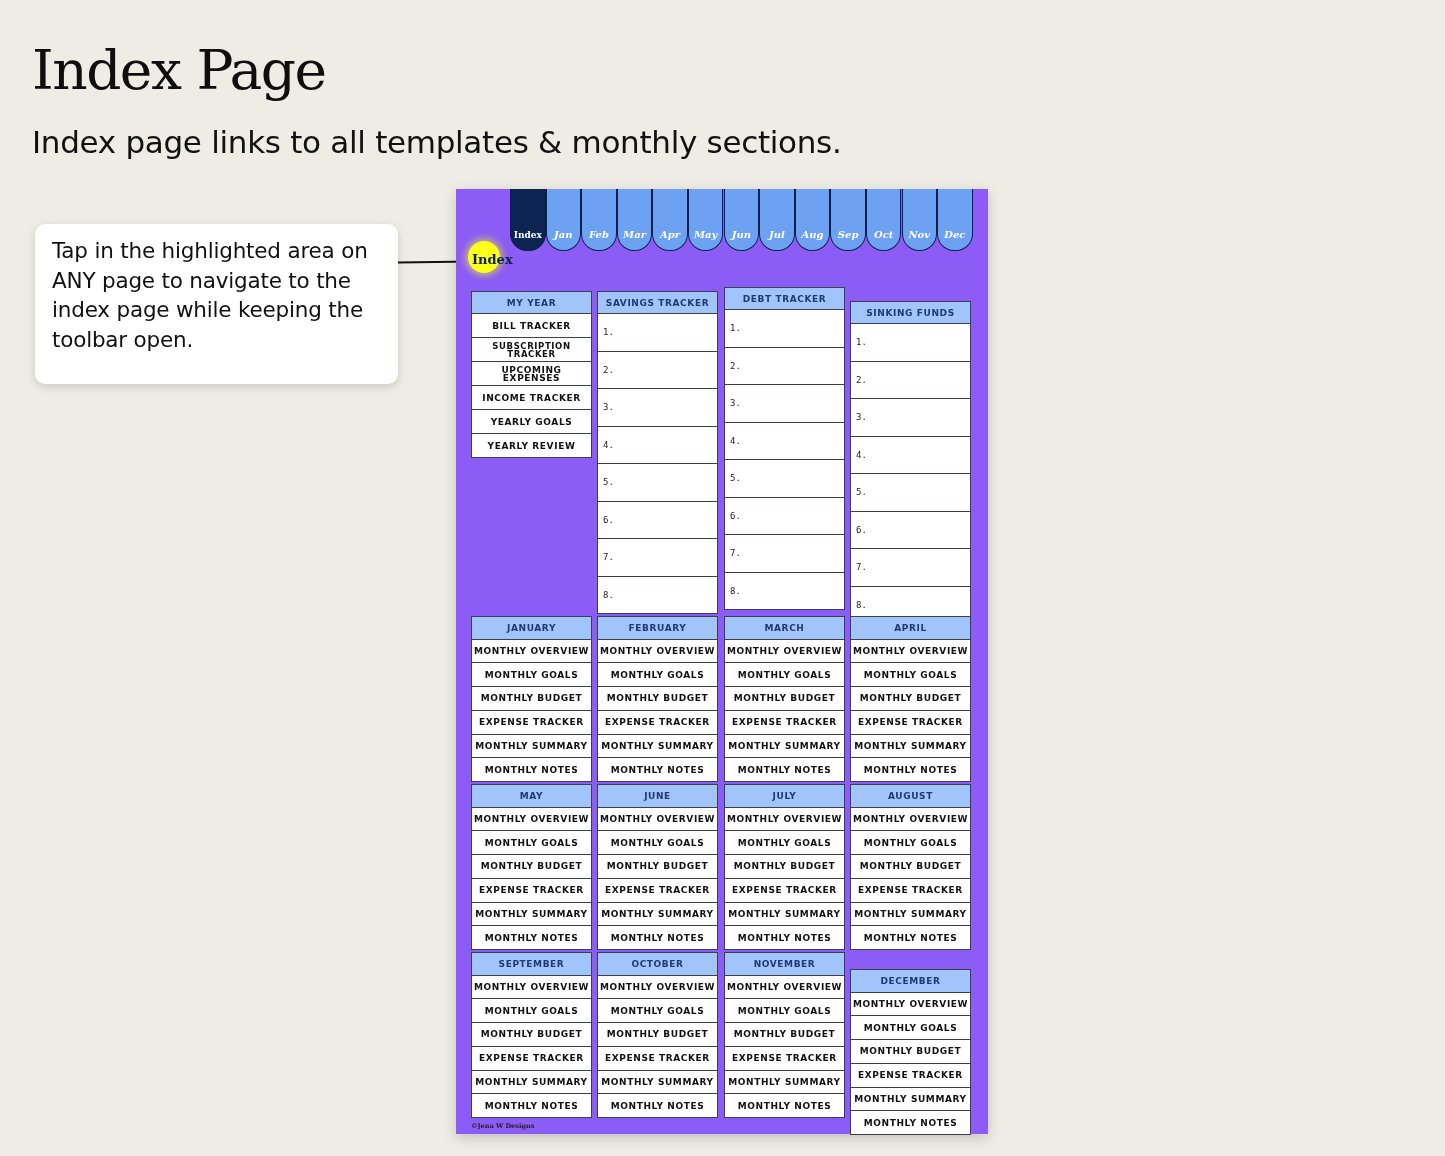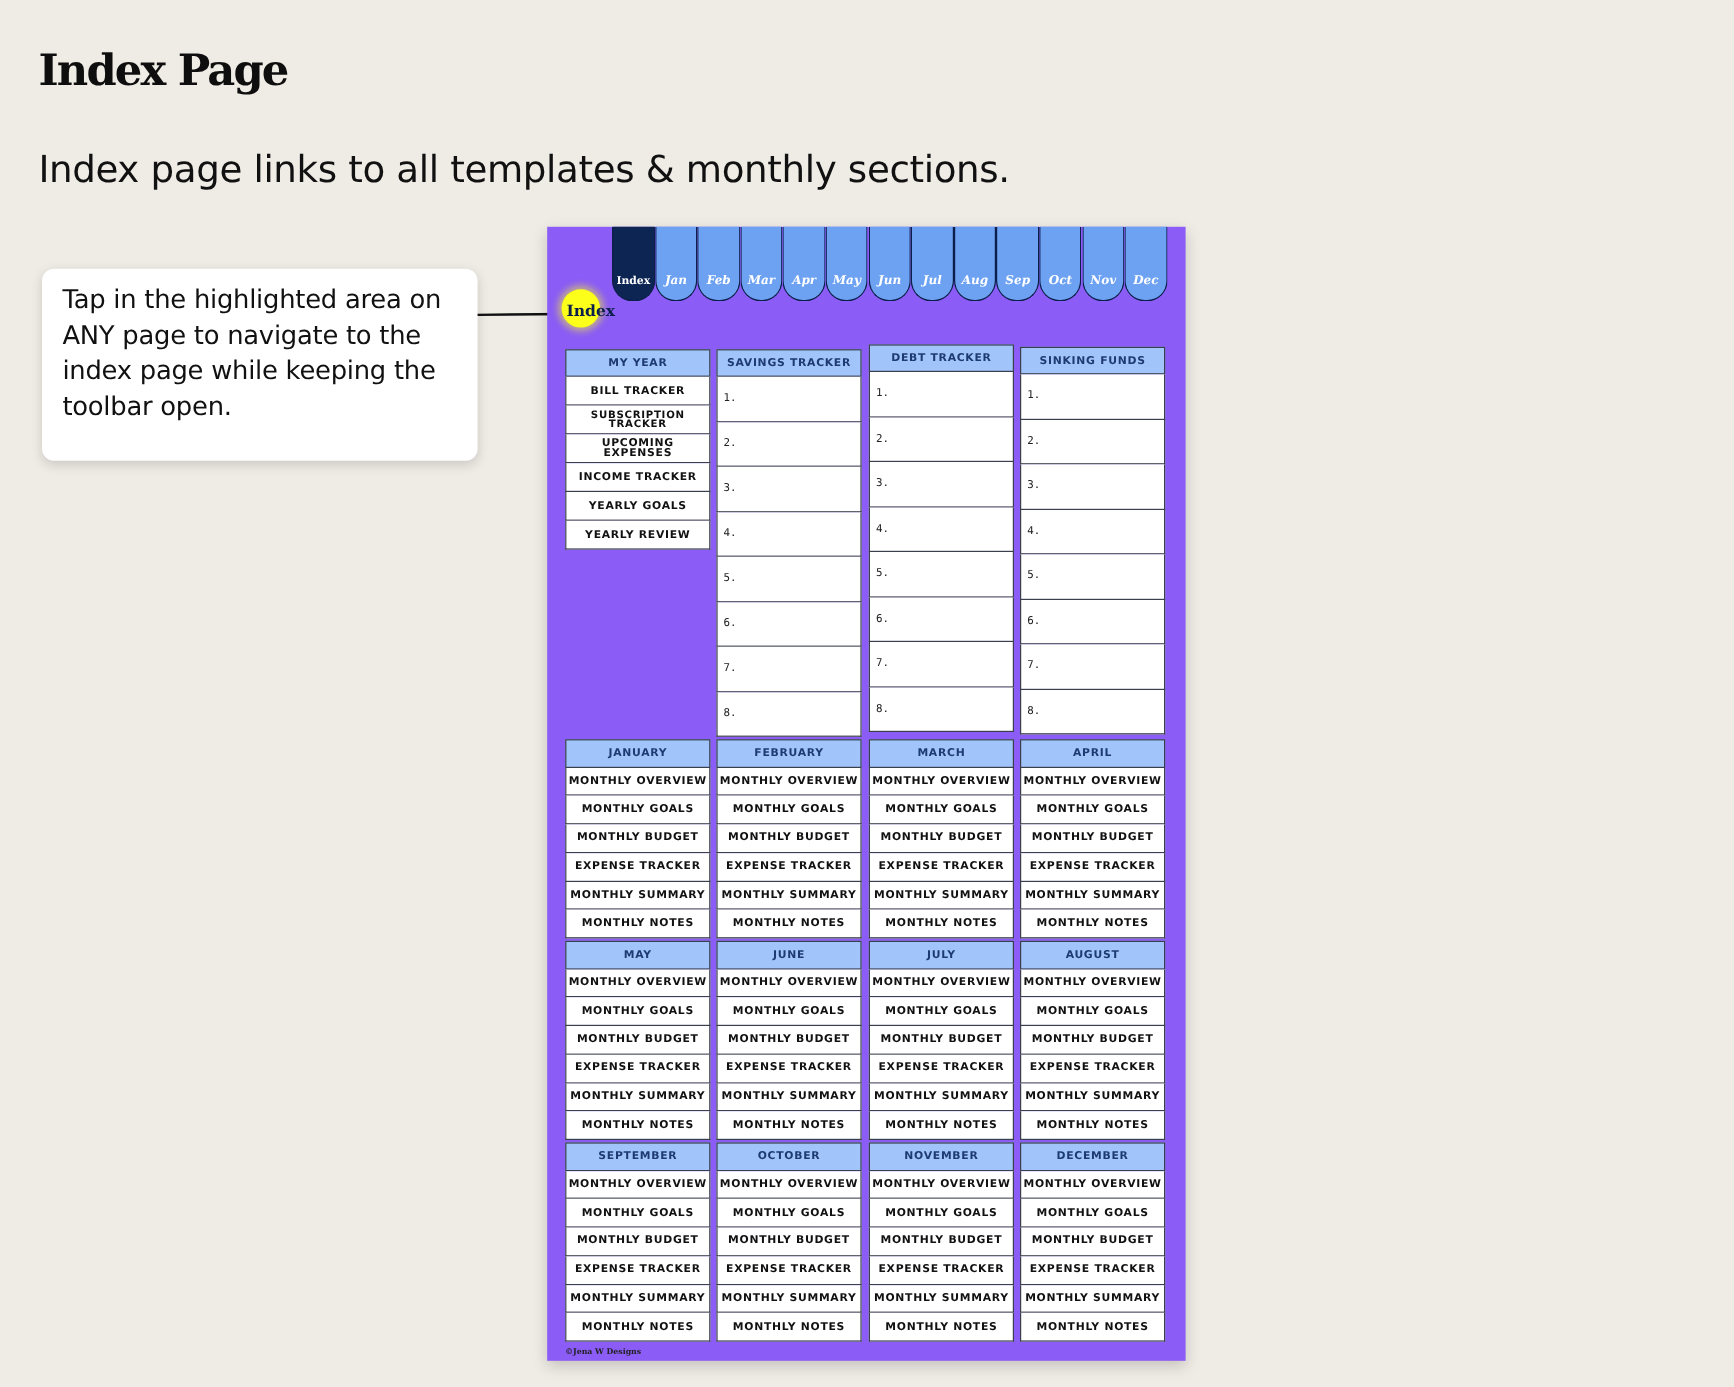--- a/index.html
+++ b/index.html
@@ -1,19 +1,19 @@
 <!DOCTYPE html>
 <html><head>
 <meta charset="utf-8">
 <style>
   * { box-sizing: border-box; margin: 0; padding: 0; }
   html, body { width: 1445px; height: 1156px; overflow: hidden; }
   body { background: #efebe5; font-family: "DejaVu Sans", sans-serif; position: relative; }
 
-  .title { position: absolute; left: 32px; top: 38px; font-family: "DejaVu Serif", serif; font-weight: bold; font-size: 36px; color: #0e0e0e; letter-spacing: -1.5px; }
+  .title { position: absolute; left: 32px; top: 38px; font-family: "DejaVu Serif", serif; font-weight: normal; font-size: 55px; color: #0e0e0e; letter-spacing: -1.5px; }
   .subtitle { position: absolute; left: 32px; top: 124px; font-family: "DejaVu Sans", sans-serif; font-size: 31px; color: #111; letter-spacing: -0.3px; }
 
   .callout { position: absolute; left: 35px; top: 224px; width: 363px; height: 160px; background: #fff; border-radius: 10px; box-shadow: 0 3px 10px rgba(0,0,0,0.15); padding: 12px 10px 0 17px; font-family: "DejaVu Sans", sans-serif; font-size: 21.5px; line-height: 29.5px; color: #111; letter-spacing: -0.2px; }
   .connector { position: absolute; left: 398px; top: 261px; width: 74px; height: 2px; background: #111; transform: rotate(-0.6deg); }
 
   .page { position: absolute; left: 456px; top: 189px; width: 532px; height: 945px; background: #8b5cf6; box-shadow: 0 4px 12px rgba(0,0,0,0.18); }
 
   .tabs { position: absolute; left: 54px; top: 0; display: flex; gap: 0; }
   .tab { width: 35.5px; height: 62px; margin-right: 0.1px; border: 1.5px solid #0b1f4a; border-top: none; border-radius: 0 0 17px 17px; background: #6da1f2; color: #fff; font-family: "DejaVu Serif", serif; font-style: italic; font-weight: bold; font-size: 10px; display: flex; align-items: flex-end; justify-content: center; padding-bottom: 10px; cursor: pointer; }
   .tab.active { background: #0d2553; font-style: normal; font-size: 9px; }
@@ -90,21 +90,21 @@
         <div class="hdr">DEBT TRACKER</div>
         <div class="num">1.</div>
         <div class="num">2.</div>
         <div class="num">3.</div>
         <div class="num">4.</div>
         <div class="num">5.</div>
         <div class="num">6.</div>
         <div class="num">7.</div>
         <div class="num">8.</div>
       </div>
-      <div class="col" style="left: 394px; top: 100px;">
+      <div class="col" style="left: 394px; top: 112px;">
         <div class="hdr">SINKING FUNDS</div>
         <div class="num">1.</div>
         <div class="num">2.</div>
         <div class="num">3.</div>
         <div class="num">4.</div>
         <div class="num">5.</div>
         <div class="num">6.</div>
         <div class="num">7.</div>
         <div class="num">8.</div>
       </div>
@@ -202,21 +202,21 @@
       </div>
       <div class="month" style="left: 268px; top: 763px;">
         <div class="hdr">NOVEMBER</div>
         <div class="item">MONTHLY OVERVIEW</div>
         <div class="item">MONTHLY GOALS</div>
         <div class="item">MONTHLY BUDGET</div>
         <div class="item">EXPENSE TRACKER</div>
         <div class="item">MONTHLY SUMMARY</div>
         <div class="item">MONTHLY NOTES</div>
       </div>
-      <div class="month" style="left: 394px; top: 763px;">
+      <div class="month" style="left: 394px; top: 780px;">
         <div class="hdr">DECEMBER</div>
         <div class="item">MONTHLY OVERVIEW</div>
         <div class="item">MONTHLY GOALS</div>
         <div class="item">MONTHLY BUDGET</div>
         <div class="item">EXPENSE TRACKER</div>
         <div class="item">MONTHLY SUMMARY</div>
         <div class="item">MONTHLY NOTES</div>
       </div>
     </div>
 

